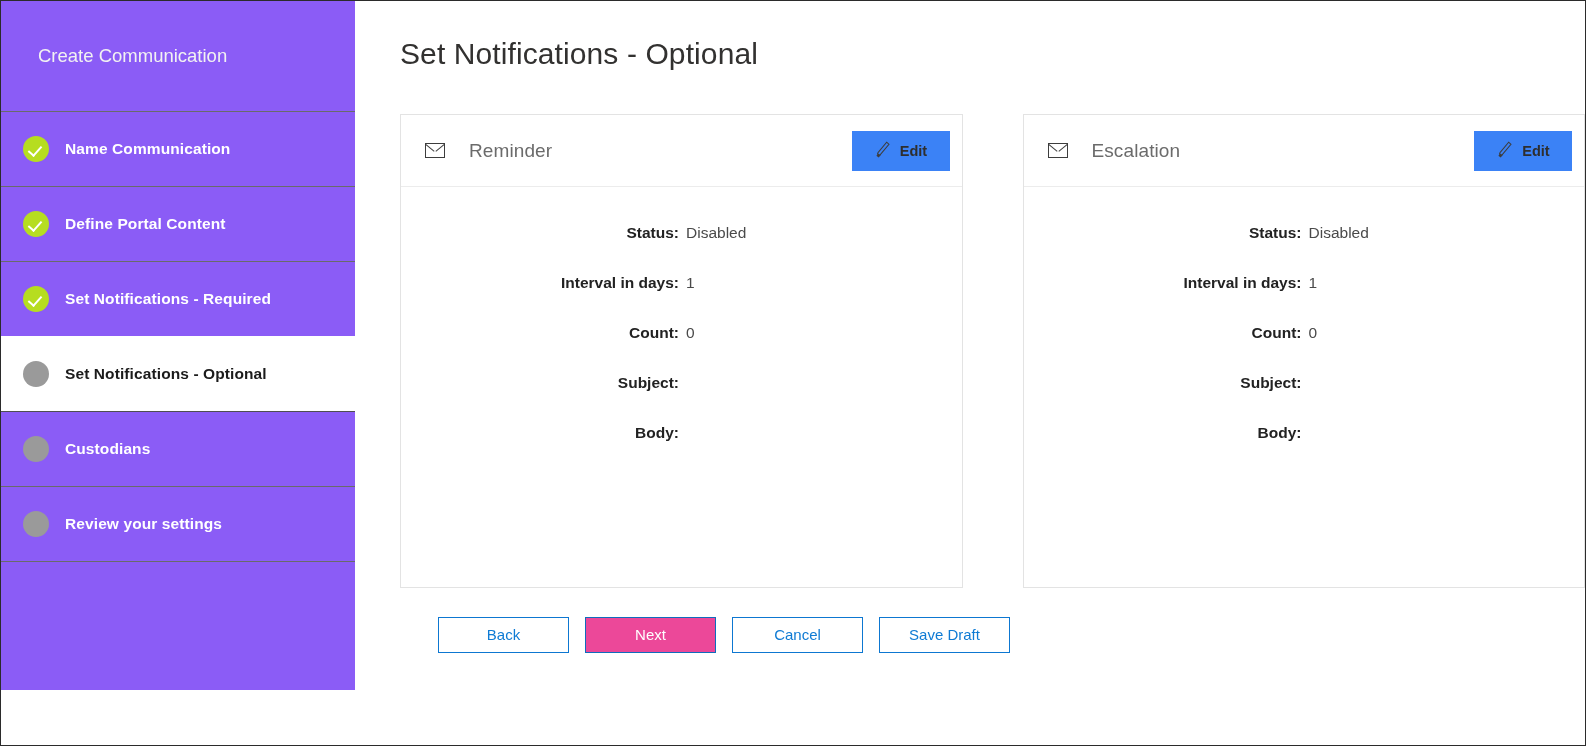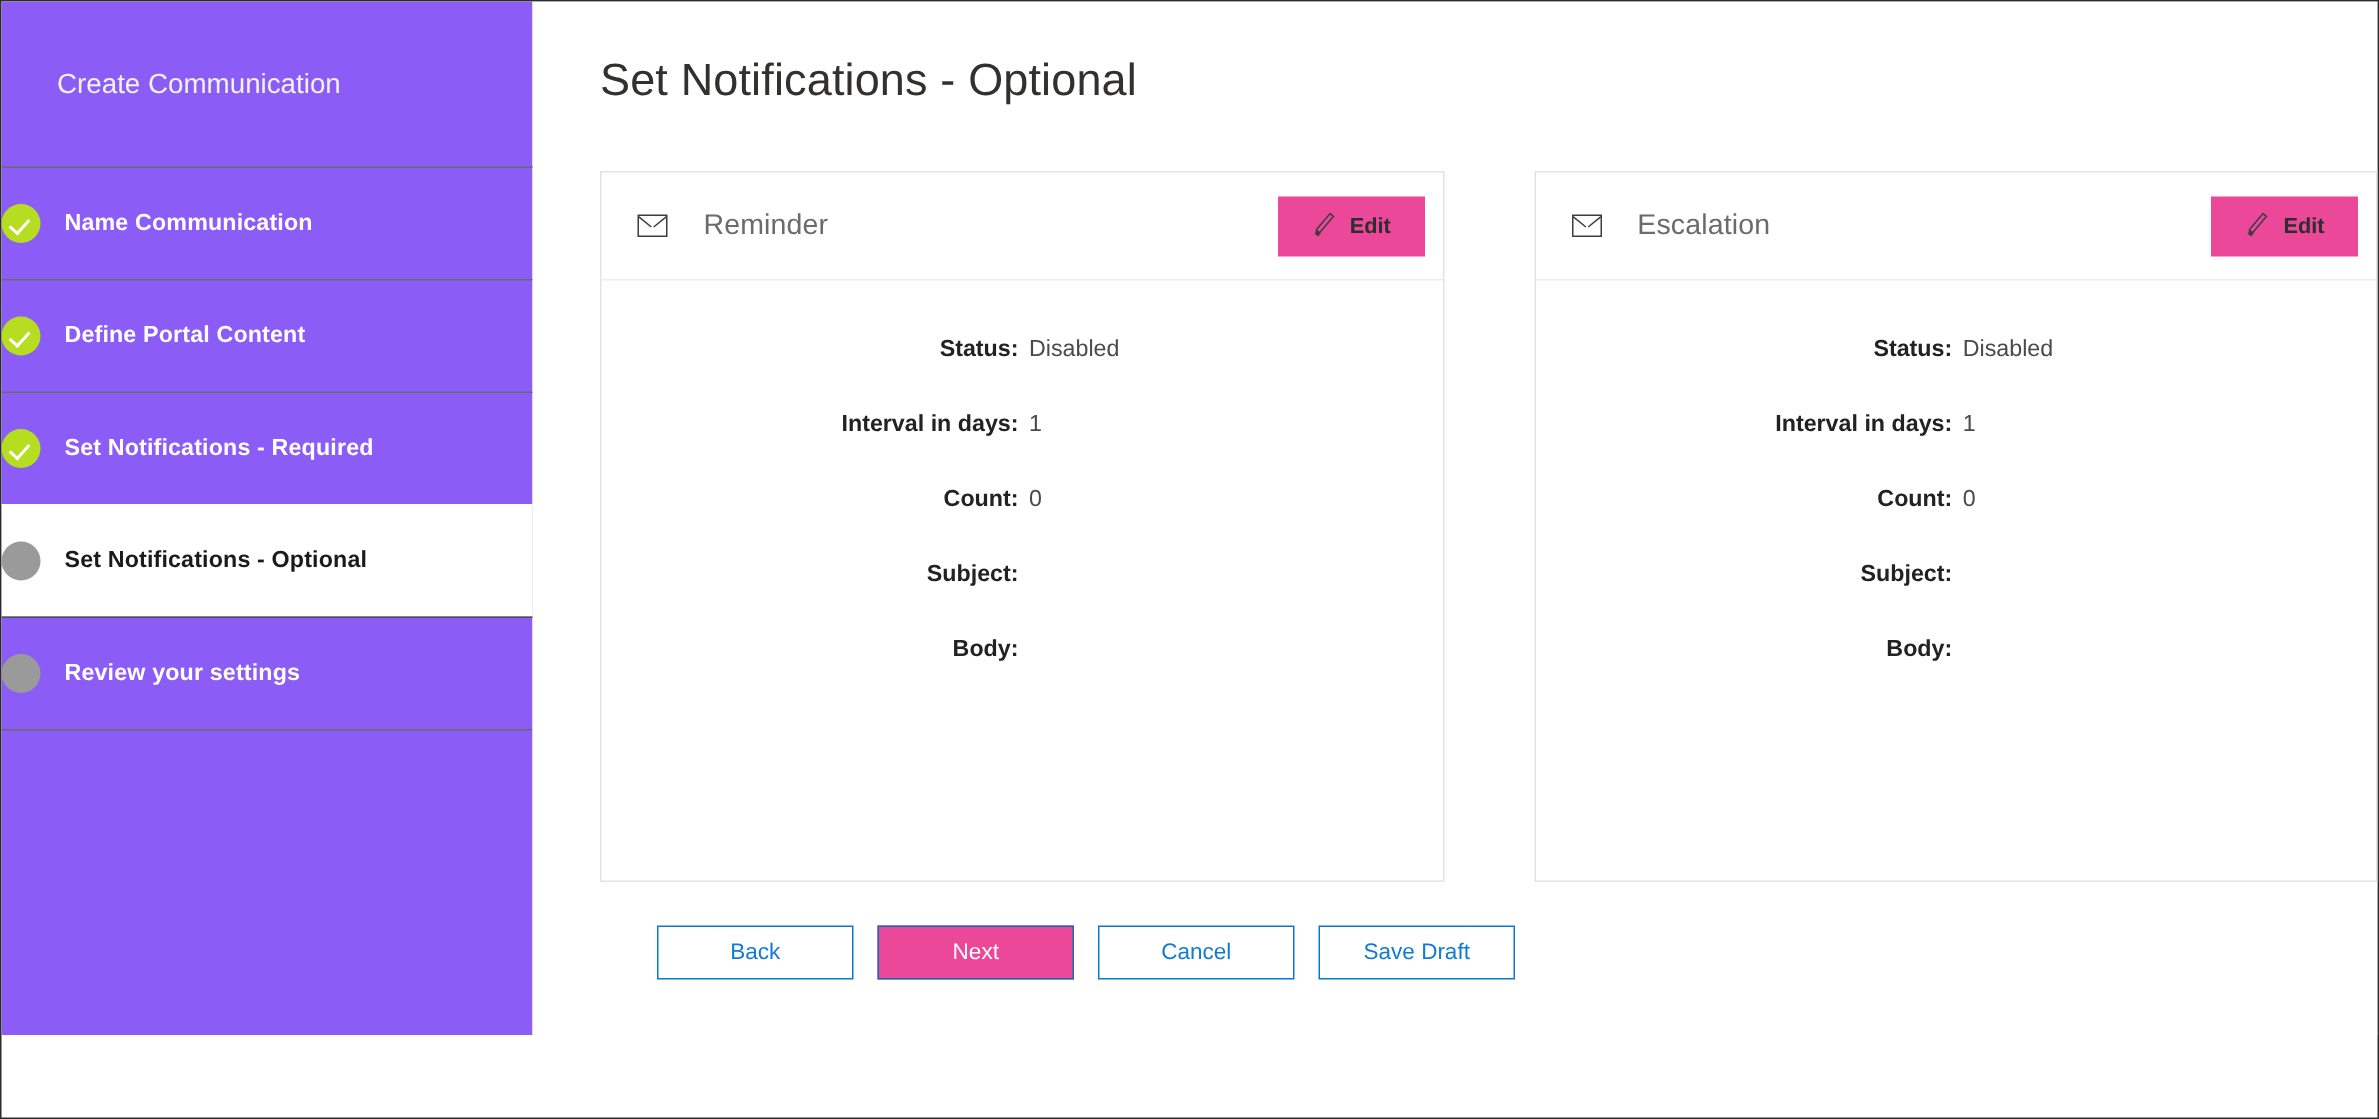--- a/index.html
+++ b/index.html
@@ -84,20 +84,21 @@
     box-sizing: border-box;
     font-size: 18.5px;
     font-weight: 300;
     color: #f2f2f2;
   }
   .nav-item {
     position: relative;
     height: 75px;
     display: flex;
     align-items: center;
+    padding-left: 22px;
     box-sizing: border-box;
     border-top: 1px solid #6a6a6a;
     color: #ffffff;
     cursor: pointer;
   }
   .nav-item.active {
     background: #ffffff;
     color: #1b1b1b;
     border-top: 1px solid #ffffff;
   }
@@ -217,21 +218,21 @@
     color: #6b6b6b;
     letter-spacing: 0.1px;
   }
   .edit-btn {
     display: flex;
     align-items: center;
     justify-content: center;
     gap: 9px;
     min-width: 98px;
     height: 40px;
-    background: #ec4899;
+    background: #3b82f6;
     border: none;
     padding: 0 16px;
     cursor: pointer;
     font-family: inherit;
   }
   .pencil-icon {
     width: 17px;
     height: 17px;
     position: relative;
     display: inline-block;
@@ -342,20 +343,24 @@
       <div class="nav-item">
         <span class="nav-bullet done"></span>
         <span class="nav-label">Set Notifications - Required</span>
       </div>
 
       <div class="nav-item active">
         <span class="nav-bullet pending"></span>
         <span class="nav-label">Set Notifications - Optional</span>
       </div>
 
+      <div class="nav-item">
+        <span class="nav-bullet pending"></span>
+        <span class="nav-label">Custodians</span>
+      </div>
 
       <div class="nav-item">
         <span class="nav-bullet pending"></span>
         <span class="nav-label">Review your settings</span>
       </div>
 
       <div class="sidebar-filler"></div>
     </div>
 
     <div class="main">

